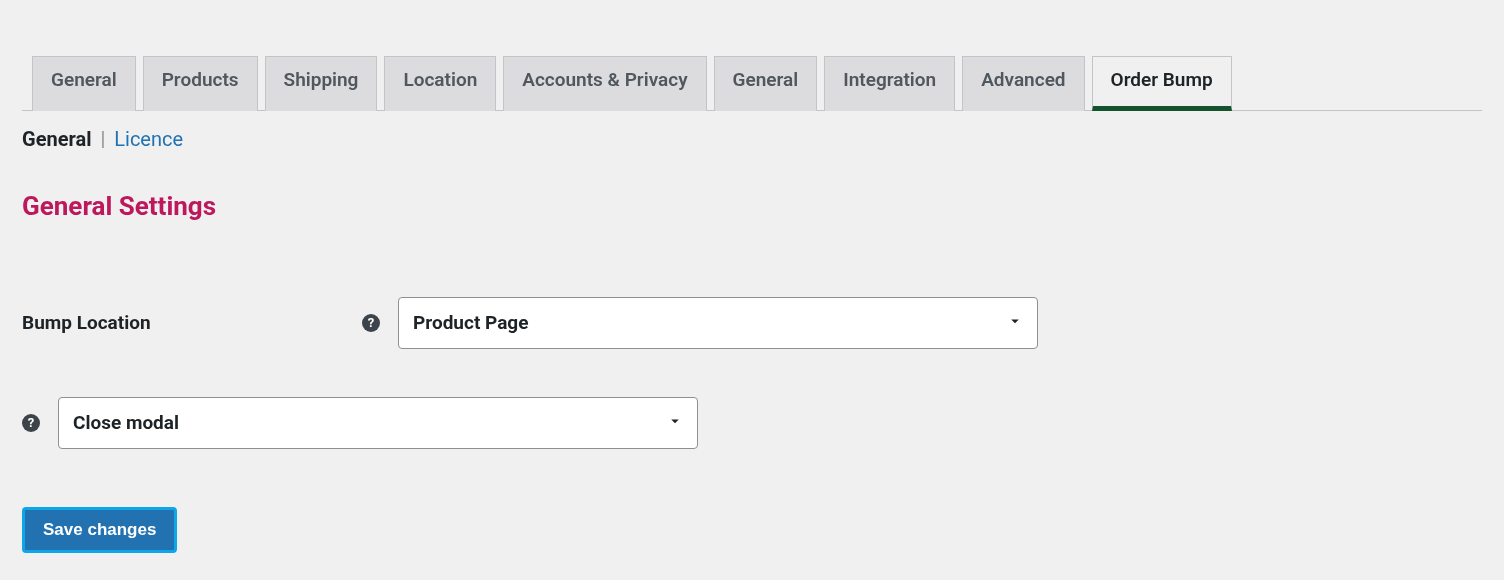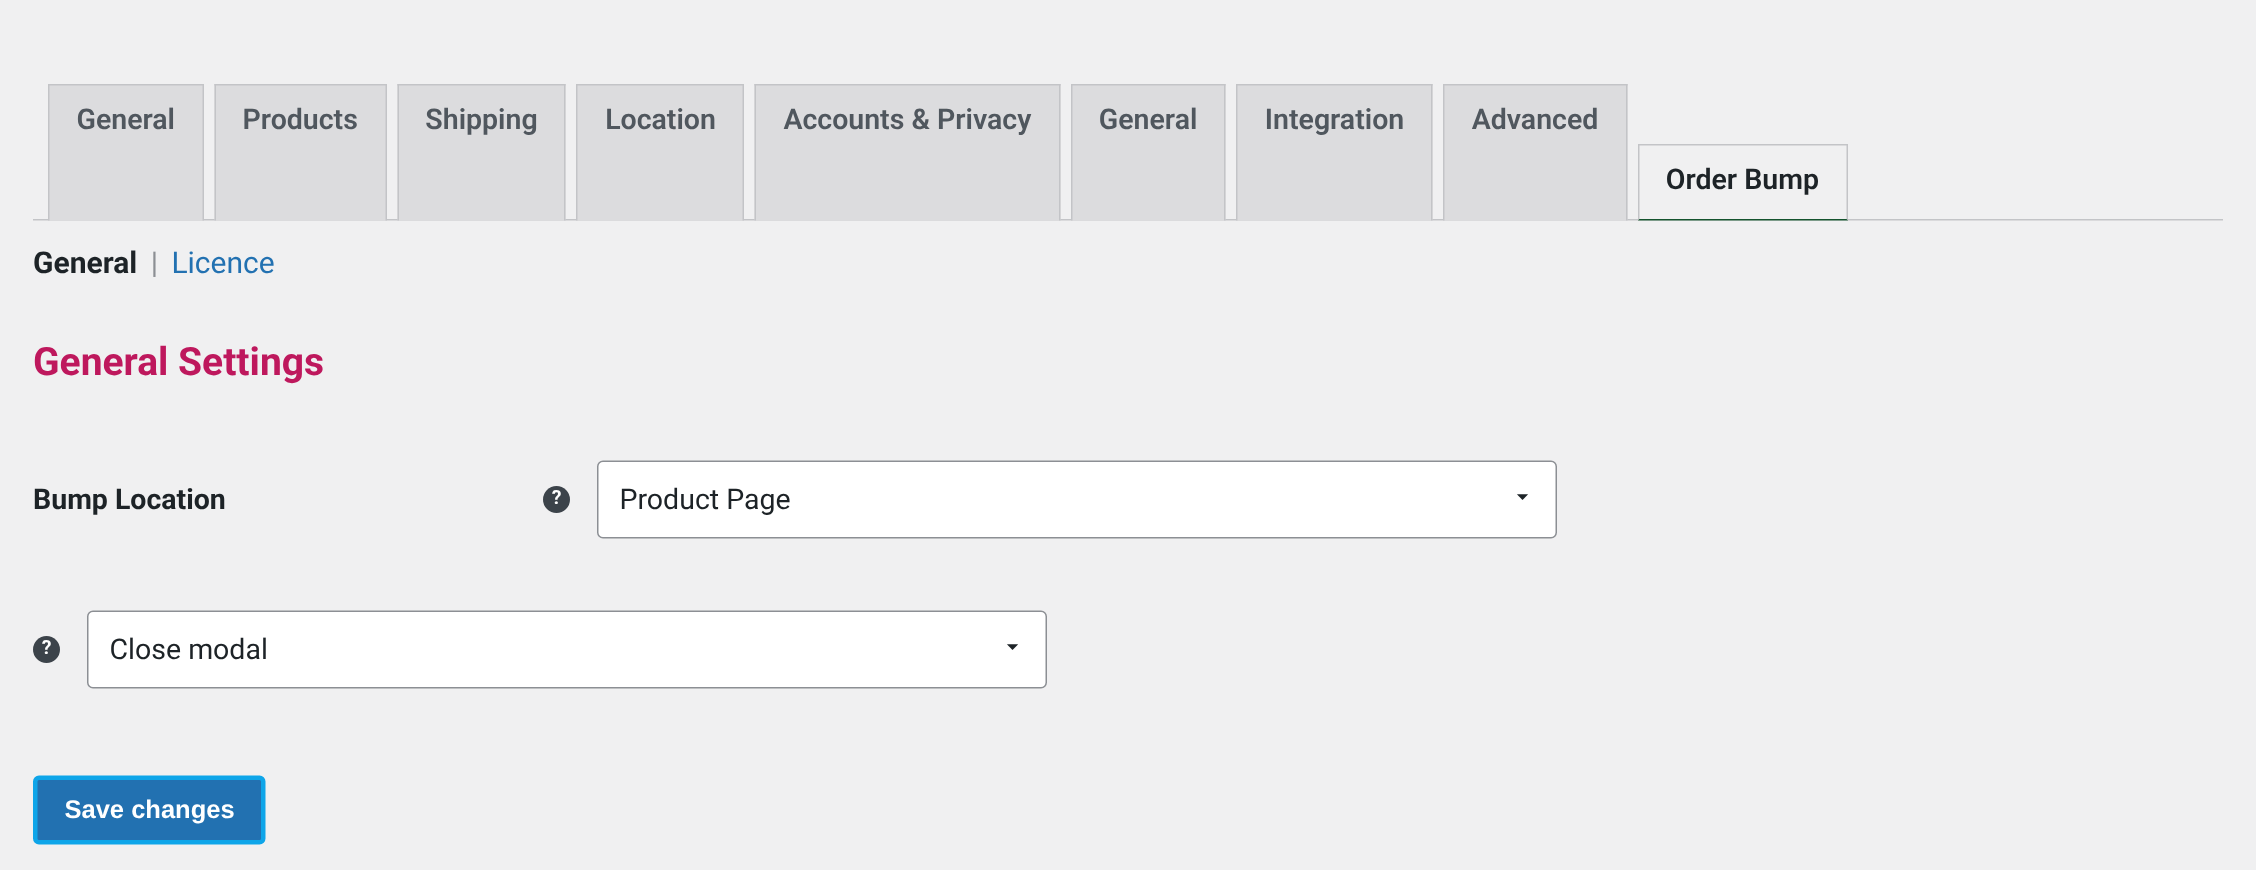--- a/index.html
+++ b/index.html
@@ -35,22 +35,21 @@
       font-weight: 600;
       color: #50575e;
       text-decoration: none;
       line-height: 1.2;
       cursor: pointer;
       margin-bottom: -1px;
     }
     .nav-tab.active {
       background: #f0f0f1;
       color: #1d2327;
-      border-bottom: 1px solid #14532d;
-      margin-top: 40px;
+      border-bottom: 5px solid #14532d;
     }
     .subsubsub {
       margin-top: 16px;
       font-size: 20px;
       padding-left: 0;
     }
     .subsubsub .current {
       font-weight: 700;
       color: #1d2327;
     }
@@ -63,21 +62,21 @@
       color: #8c8f94;
       margin: 0 4px;
     }
     h2.section-title {
       font-size: 26px;
       font-weight: 700;
       margin-top: 40px;
       color: #be185d;
     }
     .form-table {
-      margin-top: 50px;
+      margin-top: 76px;
     }
     .form-row {
       display: flex;
       align-items: center;
       margin-bottom: 48px;
     }
     .form-label {
       width: 340px;
       font-size: 19px;
       font-weight: 700;
@@ -112,20 +111,21 @@
       height: 52px;
       border: 1px solid #8c8f94;
       border-radius: 4px;
       background: #fff;
       font-size: 19px;
       padding: 0 40px 0 14px;
       color: #1d2327;
       display: flex;
       align-items: center;
       cursor: pointer;
+      font-weight: bold;
     }
     .select-chevron {
       position: absolute;
       right: 14px;
       top: 50%;
       transform: translateY(-50%);
       pointer-events: none;
     }
     .select-chevron svg {
       width: 18px;

